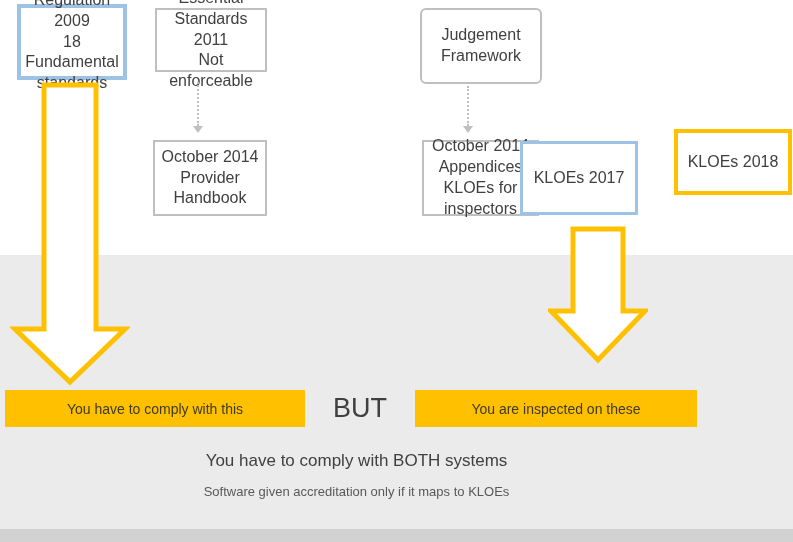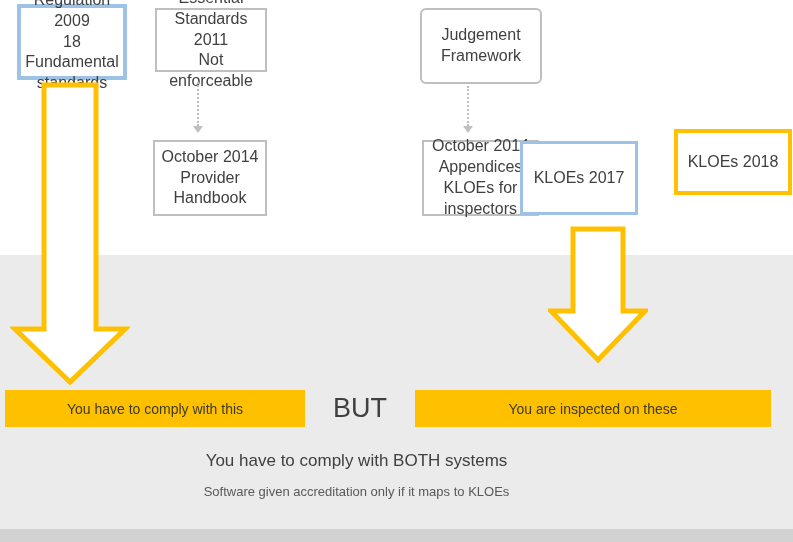--- a/index.html
+++ b/index.html
@@ -31,21 +31,21 @@
   #dot1-head{left:193px;top:126px;}
   #dot2-head{left:463px;top:126px;}
 
   .big-arrow{position:absolute;}
   #arrow-left{left:10px;top:82px;}
   #arrow-right{left:548px;top:226px;}
 
   .gold-bar{position:absolute;background:#FFC000;display:flex;align-items:center;justify-content:center;
        font-size:14px;color:#3F3A20;height:37px;}
   #bar-comply{left:5px;top:390px;width:300px;}
-  #bar-inspected{left:415px;top:390px;width:356px;}
+  #bar-inspected{left:415px;top:390px;width:282px;}
 
   #but-text{position:absolute;left:322px;top:390px;width:76px;height:37px;display:flex;align-items:center;
        justify-content:center;font-size:27px;color:#404040;}
   #law-note{position:absolute;left:415px;top:361px;width:298px;text-align:center;font-size:12px;color:#404040;}
   #both-systems{position:absolute;left:0;top:451px;width:713px;text-align:center;font-size:17px;color:#404040;}
   #software-note{position:absolute;left:0;top:484px;width:713px;text-align:center;font-size:13px;color:#595959;}
 </style>
 </head>
 <body>
 

